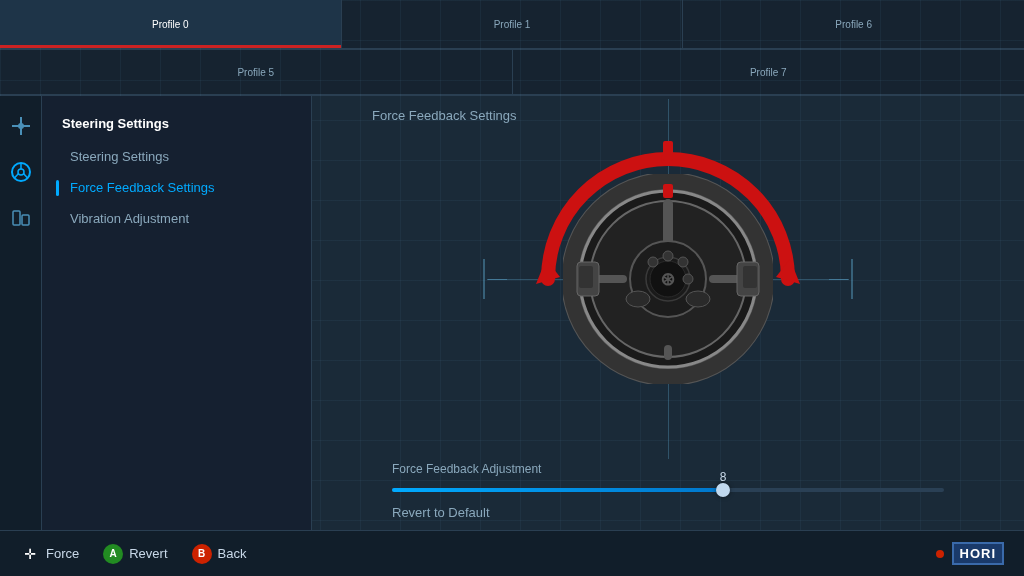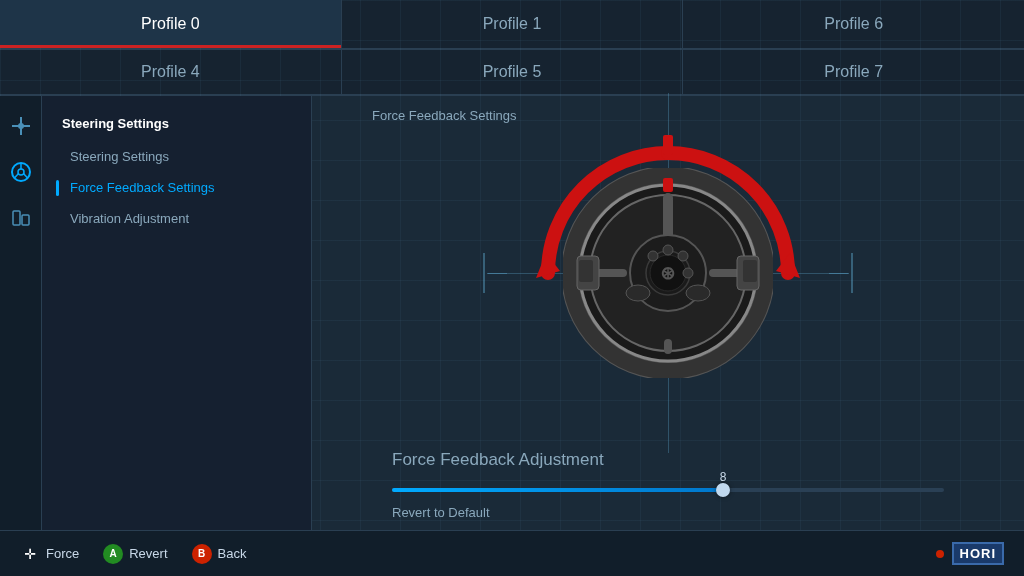--- a/index.html
+++ b/index.html
@@ -28,21 +28,21 @@
       display: flex;
       background-color: #162330;
       border-bottom: 2px solid #2a3f52;
       height: 50px;
     }
     .tab {
       flex: 1;
       display: flex;
       align-items: center;
       justify-content: center;
-      font-size: 16px;
+      font-size: 10px;
       font-weight: 500;
       color: #8aa8bc;
       cursor: pointer;
       border-right: 1px solid #2a3f52;
       position: relative;
     }
     .tab:last-child { border-right: none; }
     .tab.active {
       color: #ffffff;
       background-color: #1e3448;
@@ -191,23 +191,23 @@
       width: 1px;
       background: rgba(100,180,220,0.3);
     }
 
     
     .slider-area {
       width: 100%;
       padding: 10px 60px 5px;
     }
     .slider-label {
-      font-size: 17px;
+      font-size: 12px;
       color: #8aa8bc;
-      margin-bottom: 10px;
+      margin-bottom: 4px;
     }
     .slider-track-container {
       position: relative;
       height: 20px;
       display: flex;
       align-items: center;
     }
     .slider-track {
       width: 100%;
       height: 4px;
@@ -330,23 +330,20 @@
   </div>
   <div class="tab">
     <span>Profile 1</span>
   </div>
   <div class="tab">
     <span>Profile 6</span>
   </div>
 </div>
 
 <div class="tabs-row2">
-  <div class="tab">
-    <span>Profile 4</span>
-  </div>
   <div class="tab">
     <span>Profile 5</span>
   </div>
   <div class="tab">
     <span>Profile 7</span>
   </div>
 </div>
 
 <div class="main">
 

